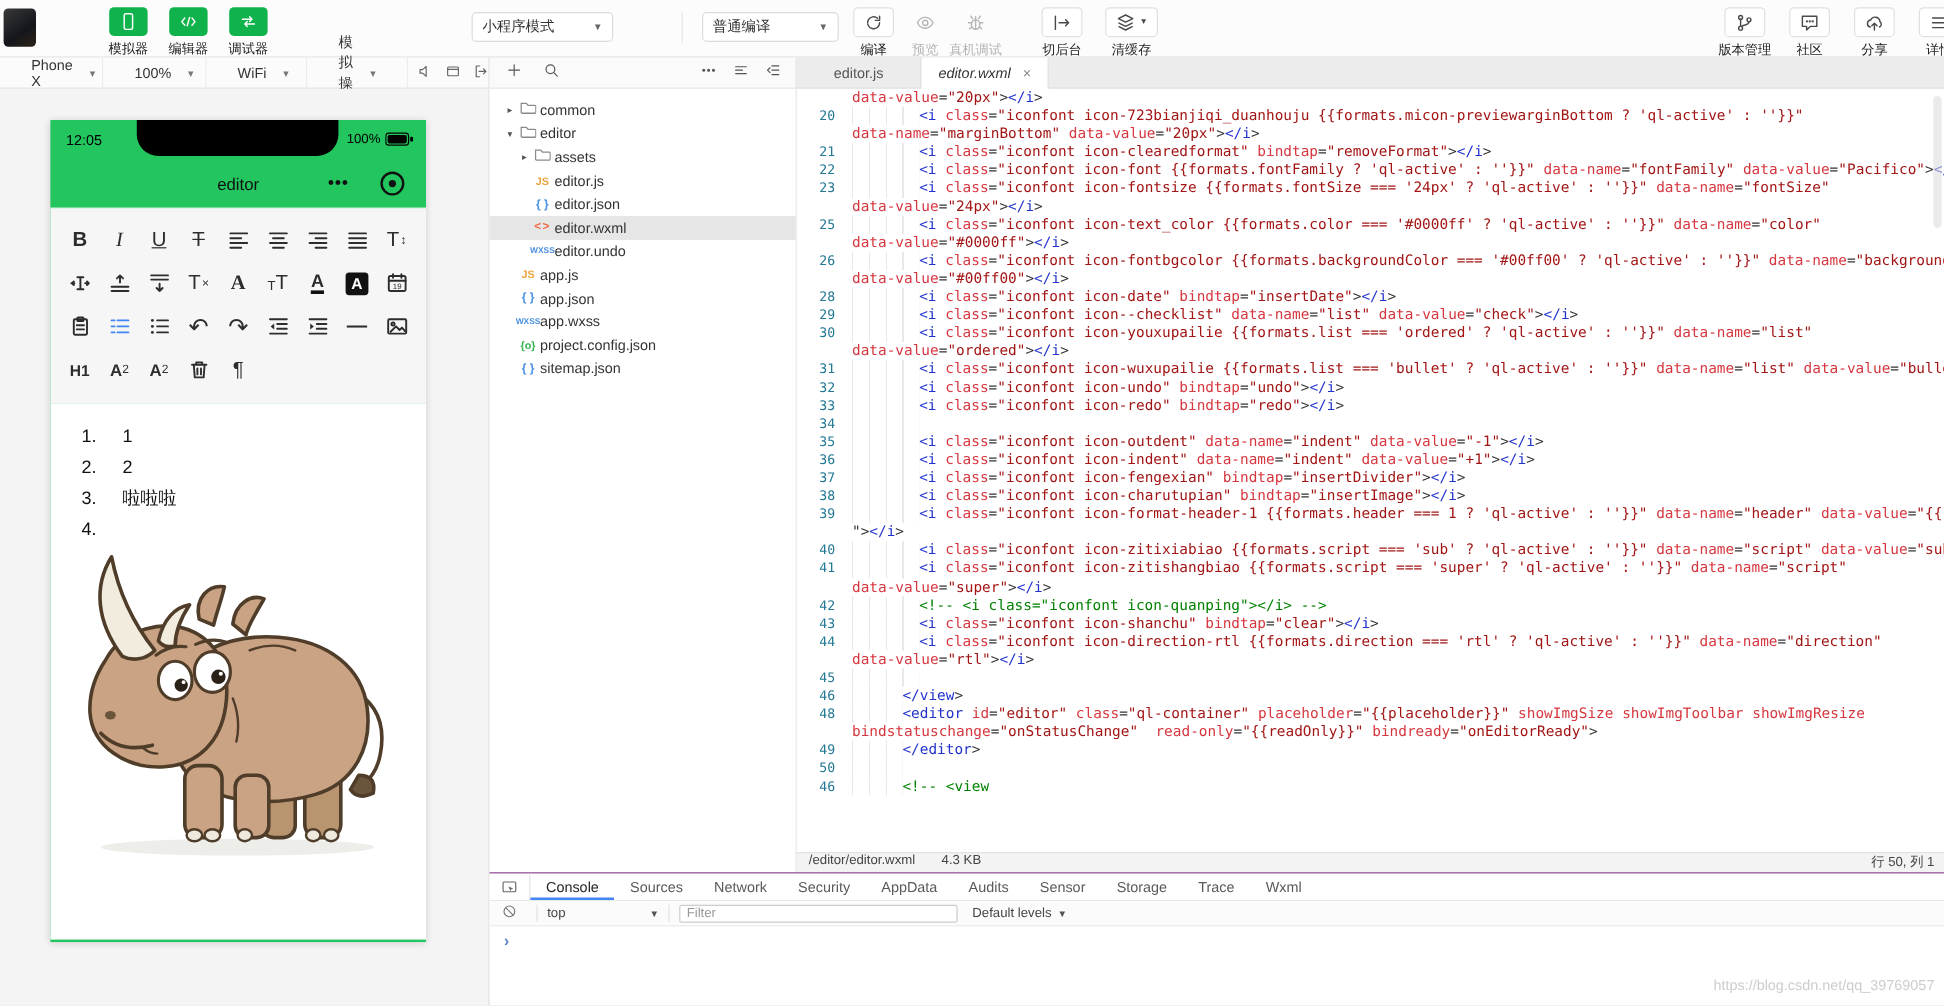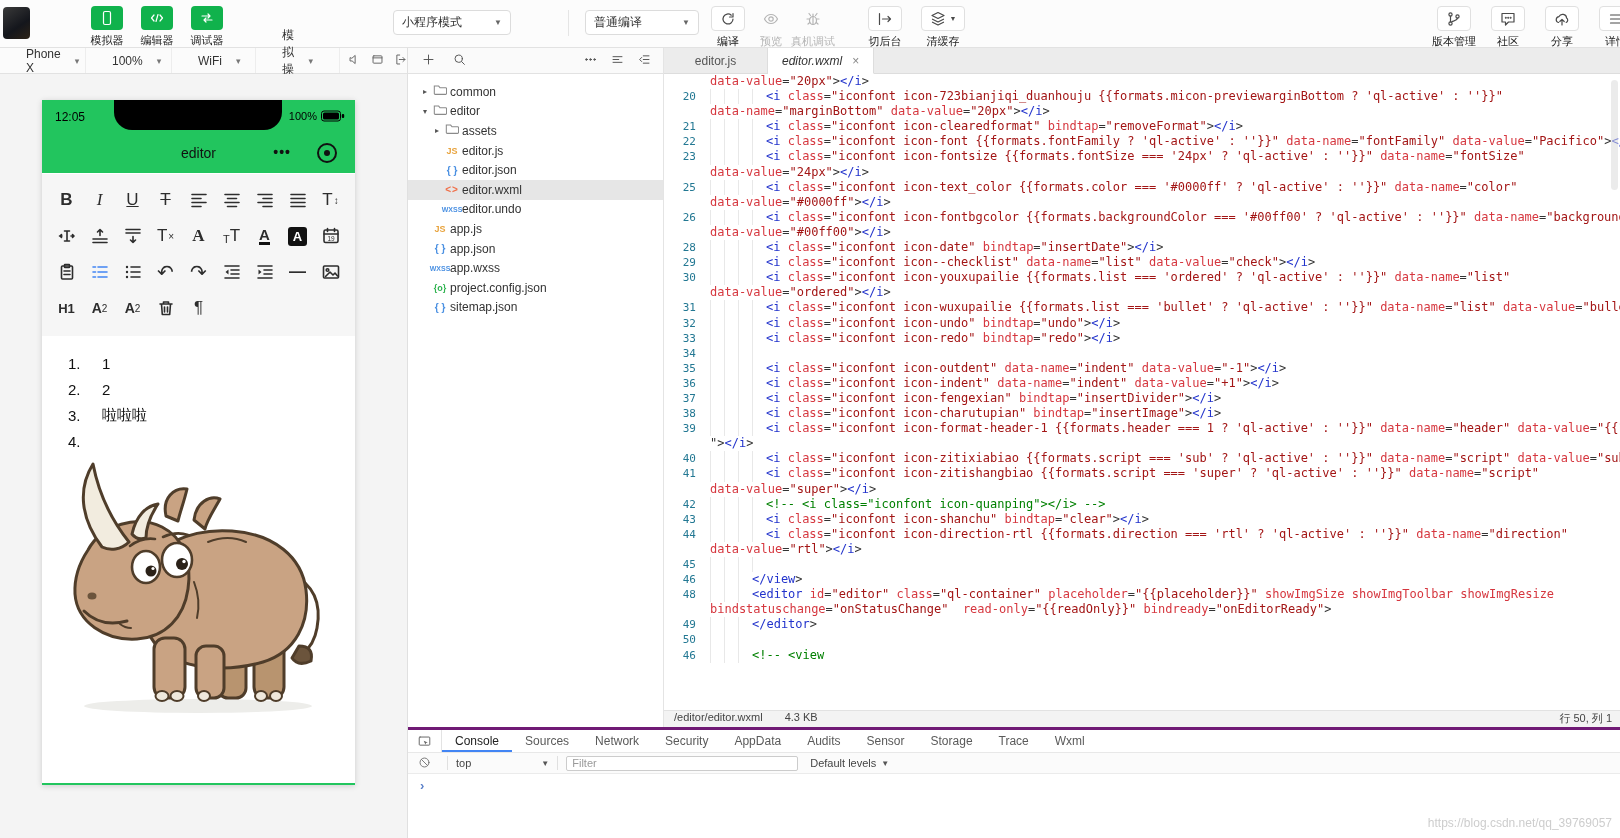--- a/index.html
+++ b/index.html
@@ -128,21 +128,21 @@
 
   
   #pathbar { position:absolute; left:664px; top:710px; width:956px; height:17px; background:#f3f3f3;
              border-top:1px solid #e2e2e2; display:flex; align-items:flex-start; font-size:11px; color:#444; }
   #pathbar .fp { margin-left:10px; }
   #pathbar .fs { margin-left:22px; }
   #pathbar .cur { margin-left:auto; margin-right:8px; }
 
   
   #dbg { position:absolute; left:408px; top:727px; width:1212px; height:106px; background:#fff;
-         border-top:3px solid #701a75; }
+         border-top:1px solid #701a75; }
   #dbg-tabs { height:23px; display:flex; align-items:stretch; border-bottom:1px solid #e8e8e8;
               font-size:12px; color:#5a5a5a; background:#fff; }
   #dbg-inspect { width:34px; display:flex; align-items:center; justify-content:center;
                  border-right:1px solid #e3e3e3; color:#666; }
   .dtab { display:flex; align-items:center; padding:0 13px; cursor:default; }
   .dtab.active { color:#222; box-shadow:inset 0 -2px 0 #4285f4; }
   #dbg-filter { height:21px; display:flex; align-items:center; background:#fbfbfb;
                 border-bottom:1px solid #ebebeb; font-size:11px; color:#444; }
   #dbg-filter .blocki { margin:0 8px 0 10px; color:#777; }
   #dbg-filter .fsep { width:1px; height:14px; background:#e0e0e0; margin:0 8px; }

